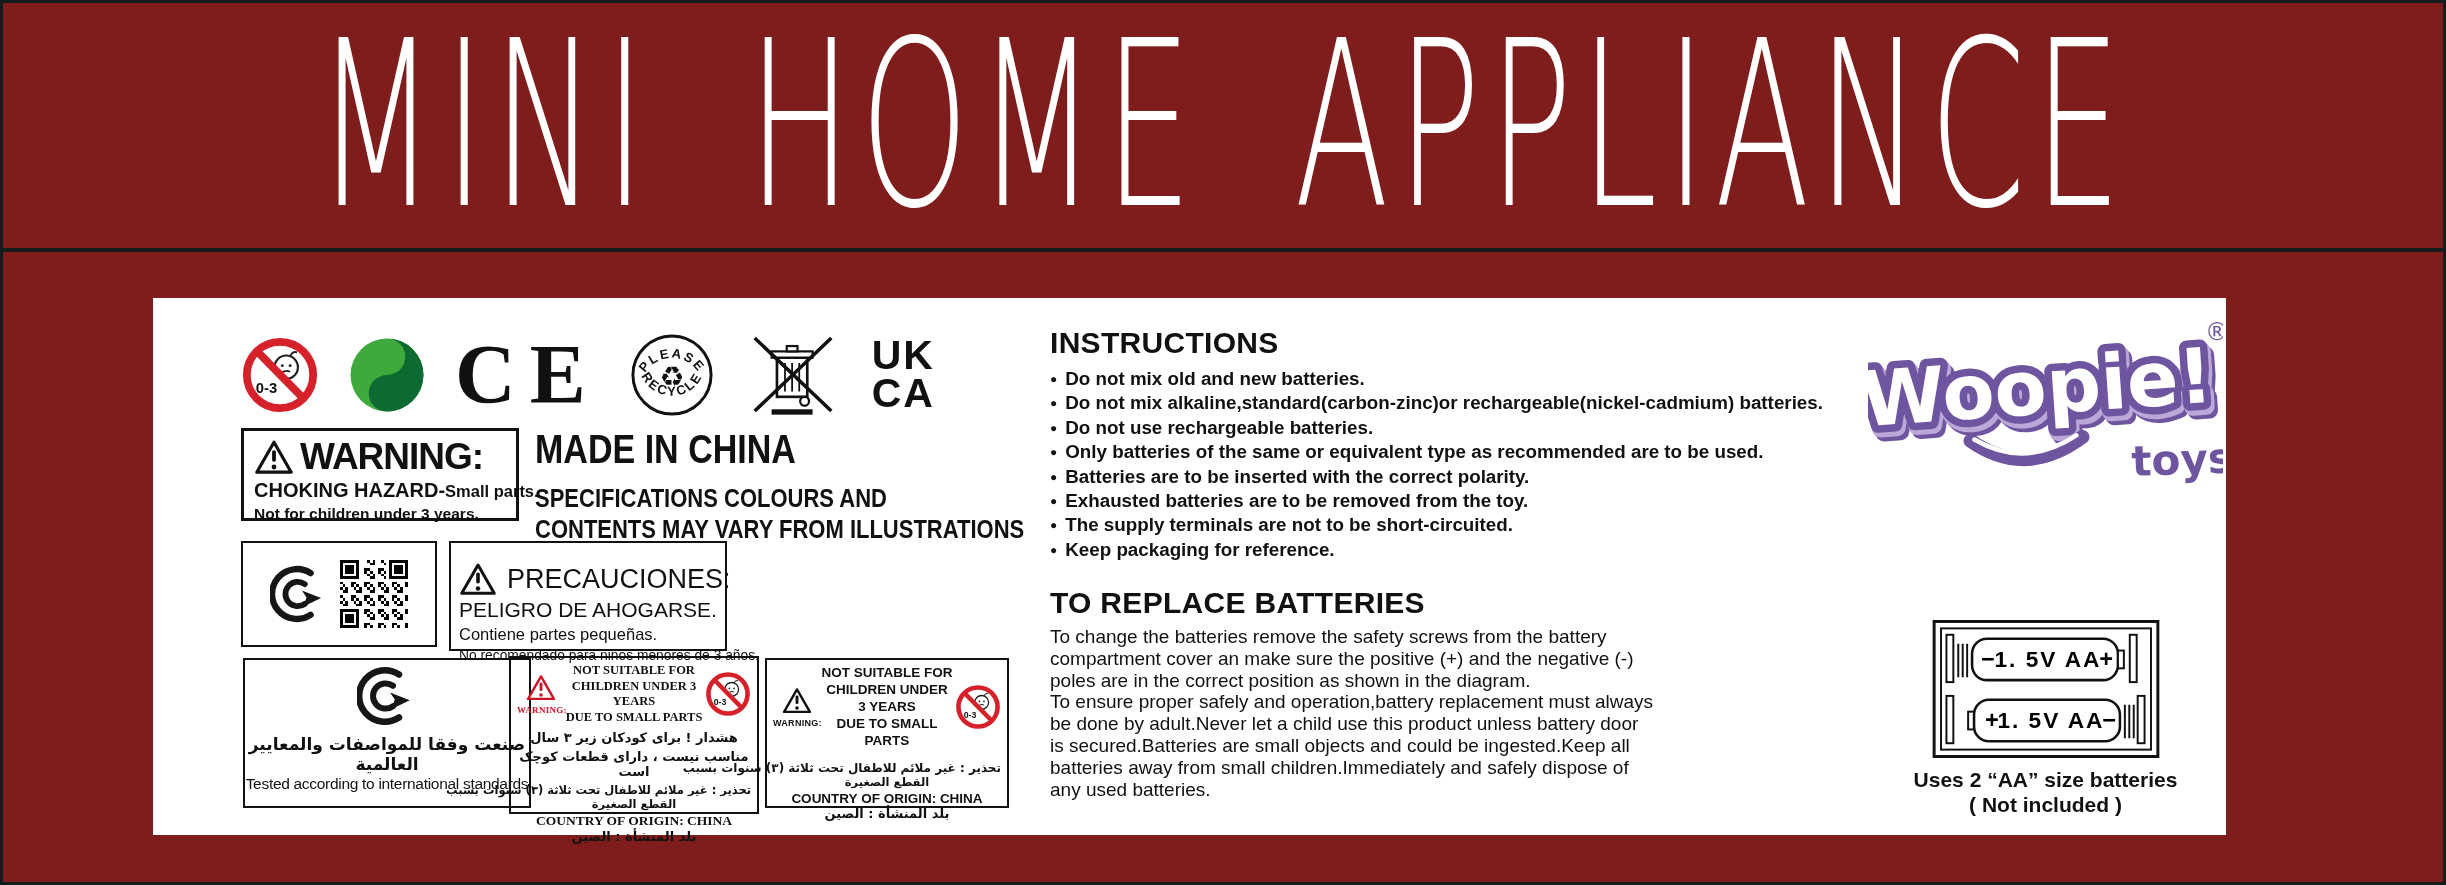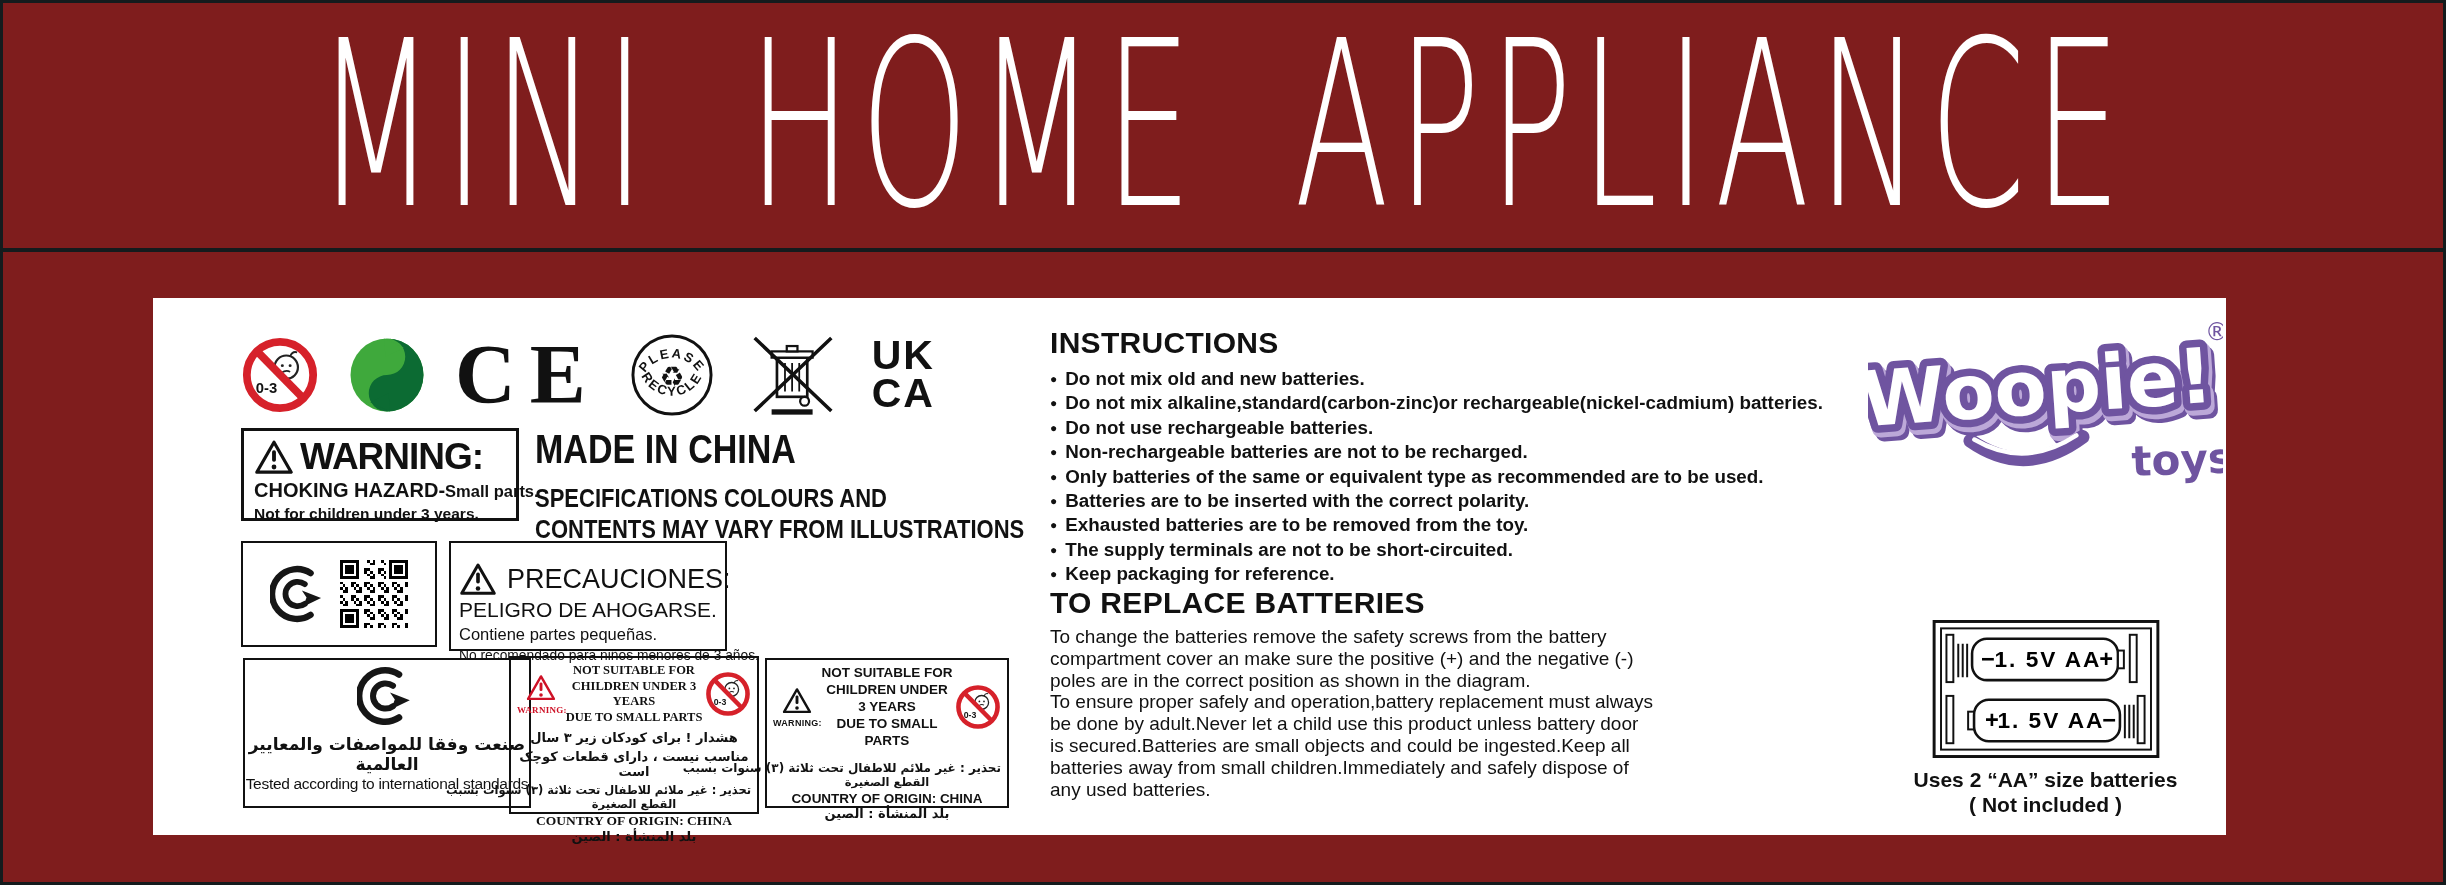--- a/index.html
+++ b/index.html
@@ -417,21 +417,20 @@
         <div class="sp-origin-ar">بلد المنشأة : الصين</div>
       </div>
     </div>
 
     <div class="instructions">
       <div class="sec-title">INSTRUCTIONS</div>
       <div class="bullets">
         <div class="b-line"><span class="dot">●</span><span>Do not mix old and new batteries.</span></div>
         <div class="b-line"><span class="dot">●</span><span>Do not mix alkaline,standard(carbon-zinc)or rechargeable(nickel-cadmium) batteries.</span></div>
         <div class="b-line"><span class="dot">●</span><span>Do not use rechargeable batteries.</span></div>
-        <div class="b-line"><span class="dot">●</span><span>Non-rechargeable batteries are not to be recharged.</span></div>
         <div class="b-line"><span class="dot">●</span><span>Only batteries of the same or equivalent type as recommended are to be used.</span></div>
         <div class="b-line"><span class="dot">●</span><span>Batteries are to be inserted with the correct polarity.</span></div>
         <div class="b-line"><span class="dot">●</span><span>Exhausted batteries are to be removed from the toy.</span></div>
         <div class="b-line"><span class="dot">●</span><span>The supply terminals are not to be short-circuited.</span></div>
         <div class="b-line"><span class="dot">●</span><span>Keep packaging for reference.</span></div>
       </div>
     </div>
 
     <div class="replace">
       <div class="sec-title">TO REPLACE BATTERIES</div>

